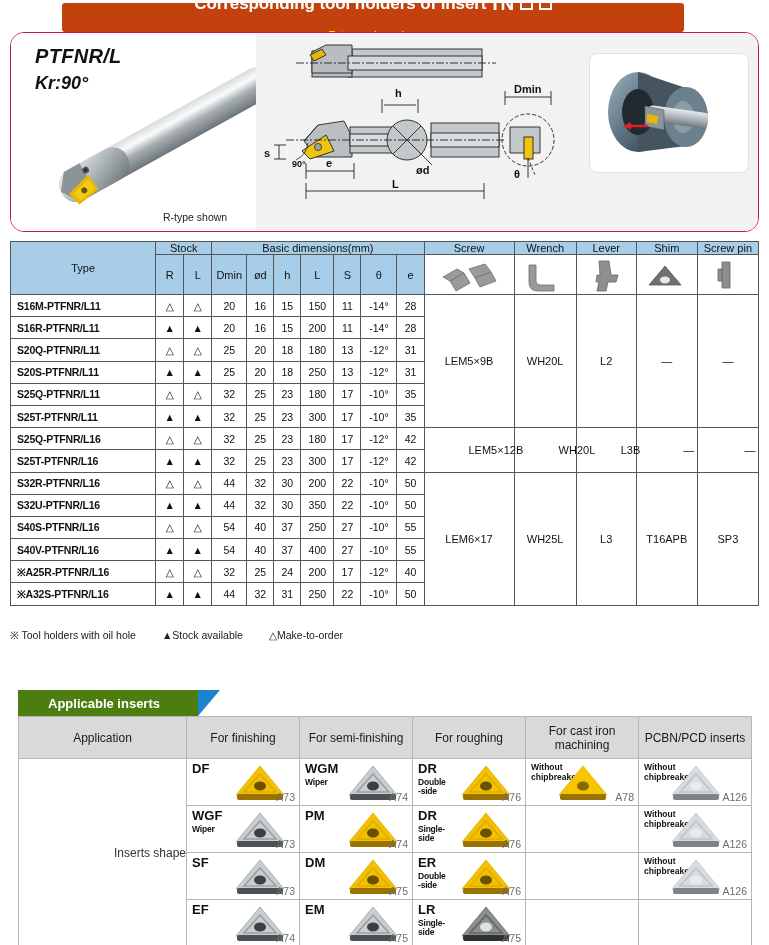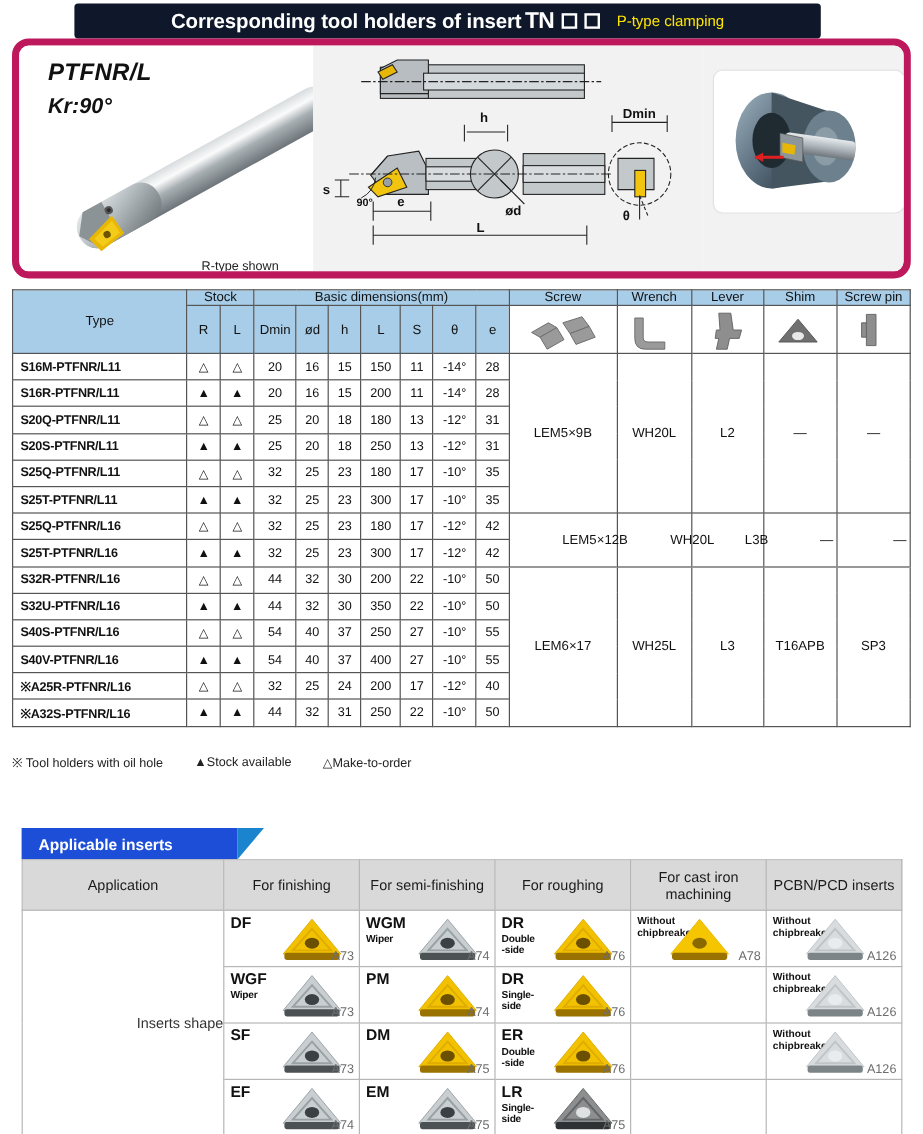--- a/index.html
+++ b/index.html
@@ -8,35 +8,35 @@
     width: 769px; height: 945px;
     background: #ffffff;
     font-family: "Liberation Sans", sans-serif;
     overflow: hidden;
   }
   #page { position: relative; width: 769px; height: 945px; background:#fff; }
 
   
   .titlebar {
     position:absolute; left:62px; top:3px; width:622px; height:29px;
-    background:#0f172a; border-radius:3px;
-    display:flex; align-items:center; justify-content:center; gap:14px;
+    background:#c2410c; border-radius:3px;
+    display:flex; align-items:center; justify-content:center; gap:14px;flex-direction:column;
   }
   .titlebar .t-main {
     color:#ffffff; font-size:17px; font-weight:bold; letter-spacing:-0.1px;
     display:flex; align-items:center; gap:3px; white-space:nowrap;
   }
   .titlebar .tn { font-size:19px; font-weight:bold; letter-spacing:-0.5px; }
   .sq { display:inline-block; width:13px; height:13px; border:2px solid #fff; margin-left:3px; }
   .titlebar .t-sub { color:#ffe600; font-size:12.5px; font-weight:normal; white-space:nowrap; }
 
   
   .toppanel {
     position:absolute; left:10px; top:32px; width:749px; height:200px;
-    border:6px solid #be185d; border-radius:14px; overflow:hidden; background:#fff;
+    border:1px solid #be185d; border-radius:14px; overflow:hidden; background:#fff;
   }
   .tp-left { position:absolute; left:0; top:0; width:245px; height:100%; background:#fff; }
   .tp-mid  { position:absolute; left:245px; top:0; width:325px; height:100%; background:#f2f2f2; }
   .tp-right{ position:absolute; left:570px; top:0; width:179px; height:100%; background:#f2f2f2; }
   .tp-right .inner {
     position:absolute; left:8px; top:20px; width:160px; height:120px;
     background:#fff; border-radius:8px; border:1px solid #e2e2e2; overflow:hidden;
   }
   .ptitle {
     position:absolute; left:24px; top:12px;
@@ -89,22 +89,22 @@
   .footnote {
     position:absolute; left:10px; top:616px; width:420px;
     font-size:10.5px; color:#222; display:flex; gap:26px; align-items:center;margin-top:12px;
   }
   .footnote span { white-space:nowrap; }
 
   
   .banner-wrap { position:absolute; left:18px; top:690px; width:380px; height:26px; }
   .banner {
     position:absolute; left:0; top:0; height:26px; width:180px;
-    background:#1d4ed8; color:#fff; font-size:13px; font-weight:bold;
-    display:flex; align-items:center; padding-left:14px;
+    background:#4d7c0f; color:#fff; font-size:13px; font-weight:bold;
+    display:flex; align-items:center; padding-left:30px;
   }
   .banner-tail {
     position:absolute; left:180px; top:0; width:0; height:0;
     border-top:26px solid #1a84ce; border-right:22px solid transparent;
   }
 
   
   .inserts {
     position:absolute; left:18px; top:716px; width:734px;
     border-collapse:collapse; table-layout:fixed; font-size:11px; color:#111;

